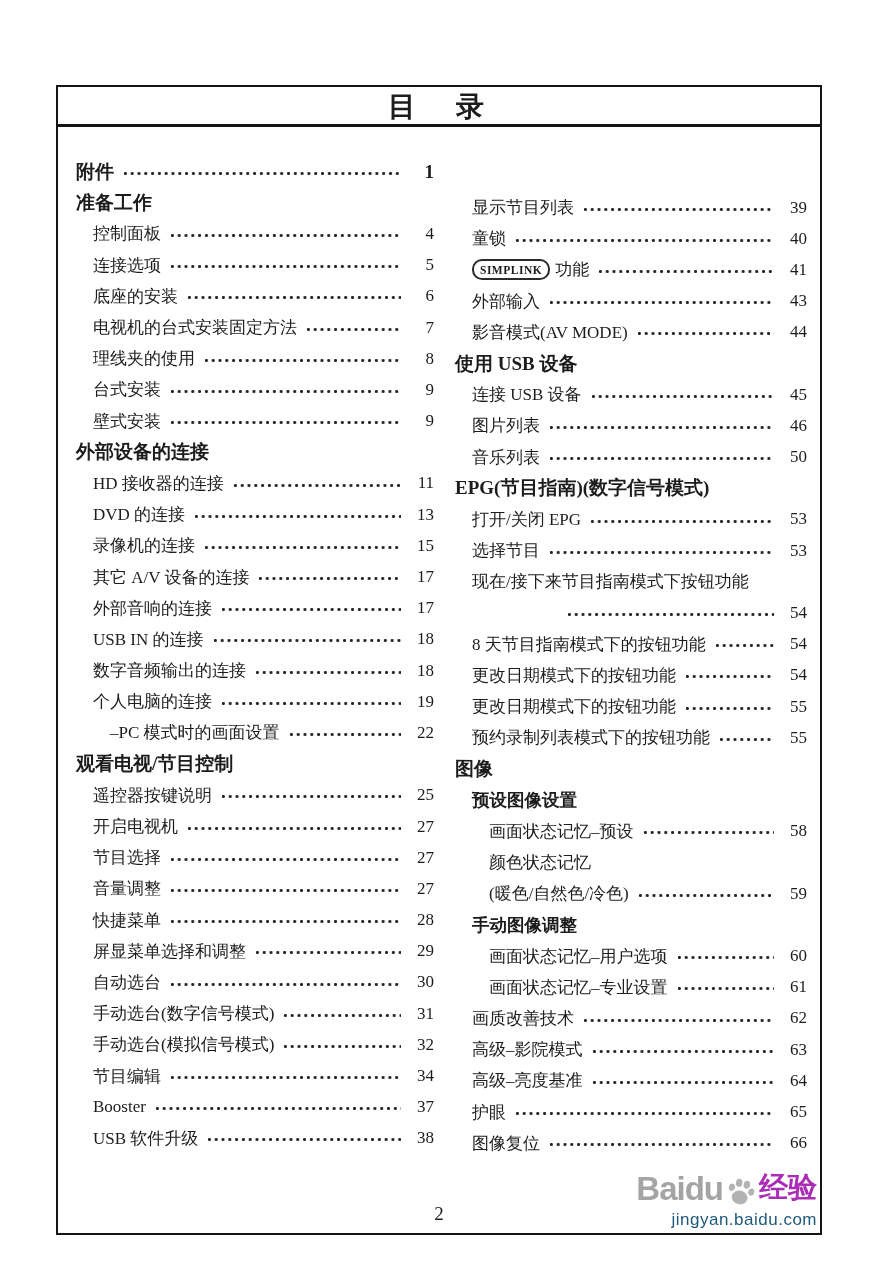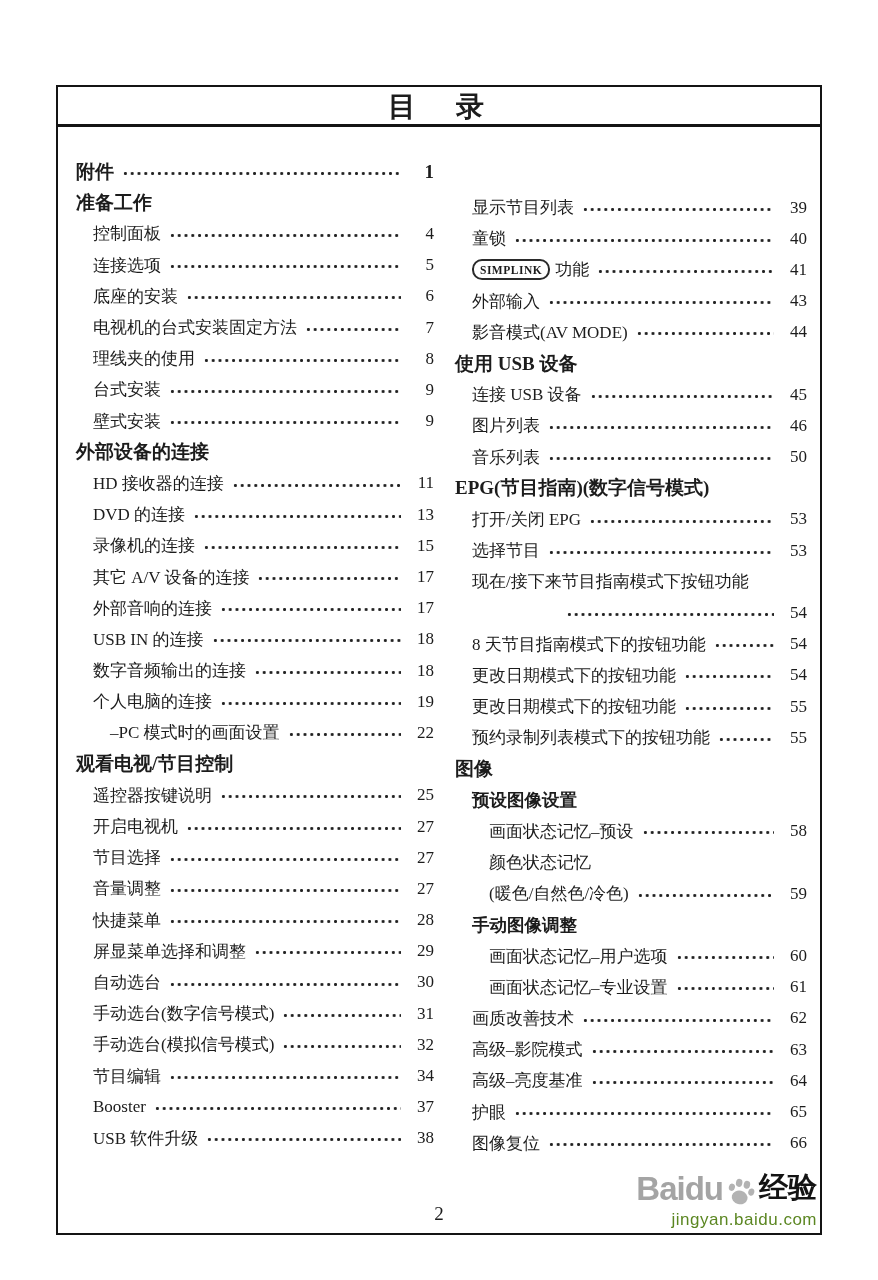--- a/index.html
+++ b/index.html
@@ -53,23 +53,23 @@
   }
   .watermark {
     position:absolute; left:612px; top:1168px; width:205px;
     text-align:right; opacity:0.92;
     font-family:"Liberation Sans",sans-serif;
   }
   .wm-line {
     display:flex; align-items:flex-end; justify-content:flex-end; gap:1px;
   }
   .wm-brand { font-size:33px; font-weight:bold; color:#9d9d9d; letter-spacing:-1px; }
-  .wm-suffix { font-size:29px; font-weight:bold; color:#000000; }
+  .wm-suffix { font-size:29px; font-weight:bold; color:#a21caf; }
   .paw { width:32px; height:32px; transform:rotate(14deg); margin:0 1px; }
-  .wm-url { font-size:17px; color:#4d7c0f; margin-top:2px; letter-spacing:0.5px; }
+  .wm-url { font-size:17px; color:#0c4a6e; margin-top:2px; letter-spacing:0.5px; }
 </style>
 </head>
 <body>
 
 <div class="sheet">
   <div class="border-box"></div>
   <h1 class="title">目　录</h1>
   <div class="title-rule"></div>
 
   <div class="col col-left" id="col-left">

